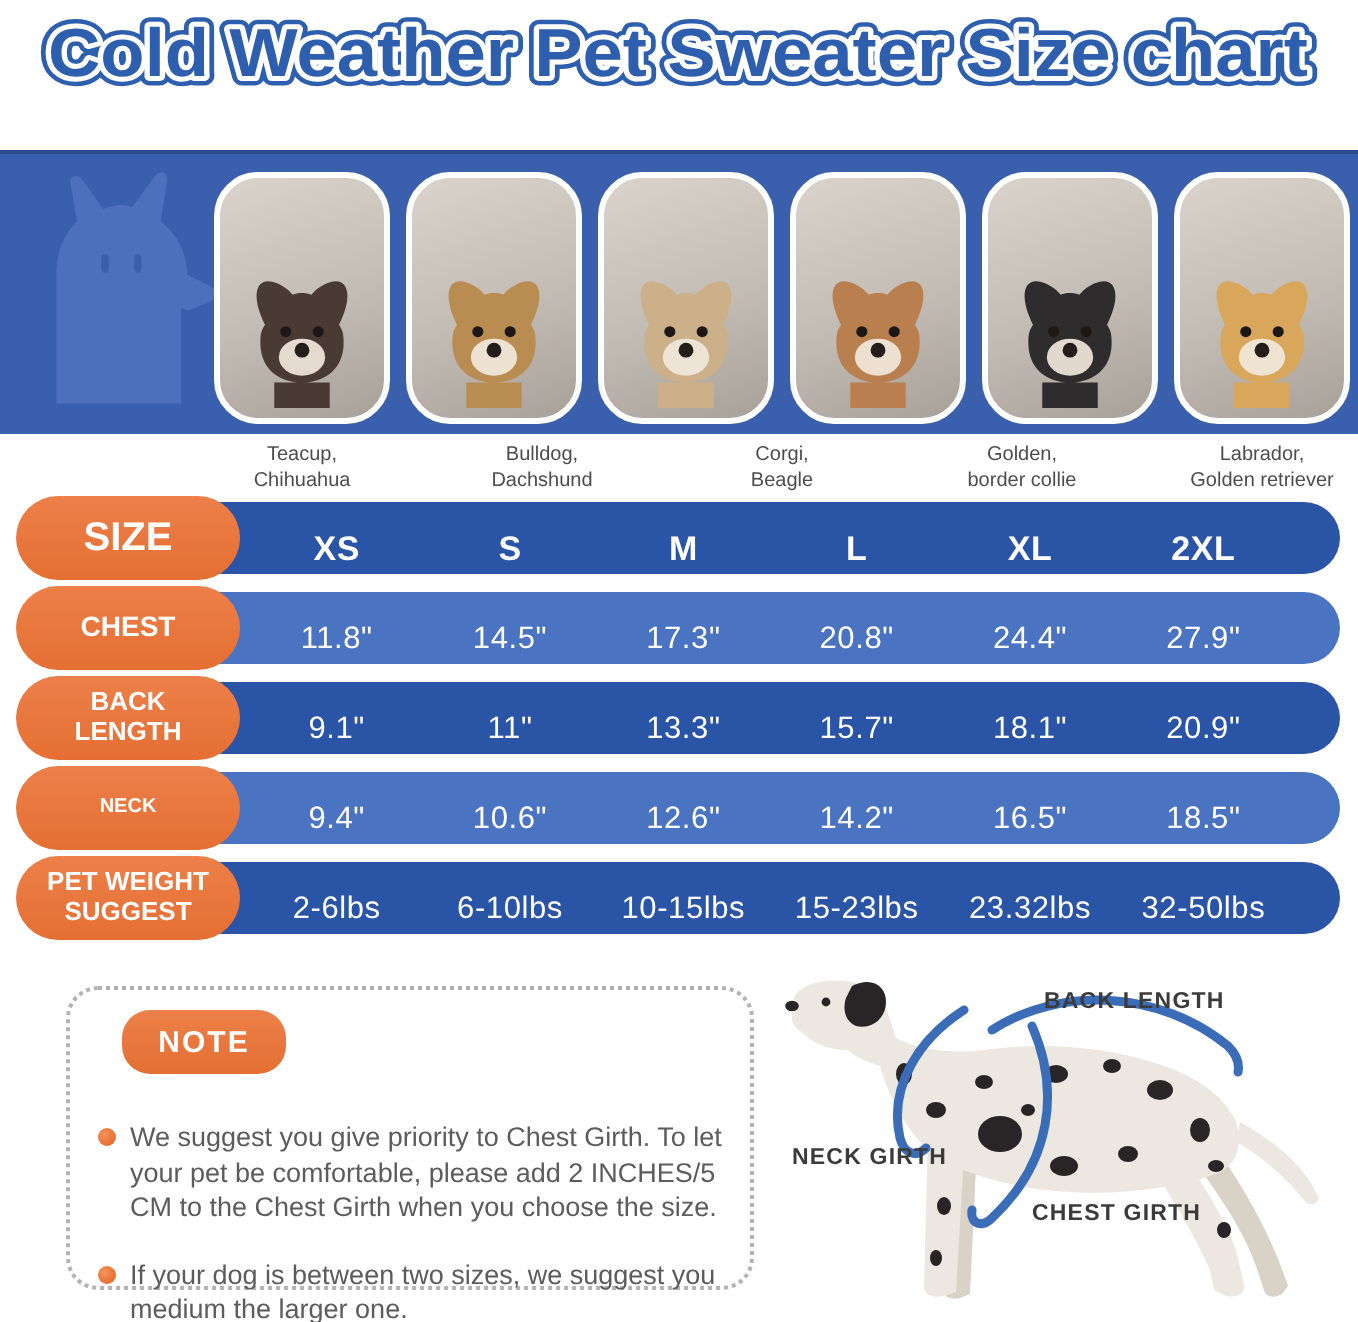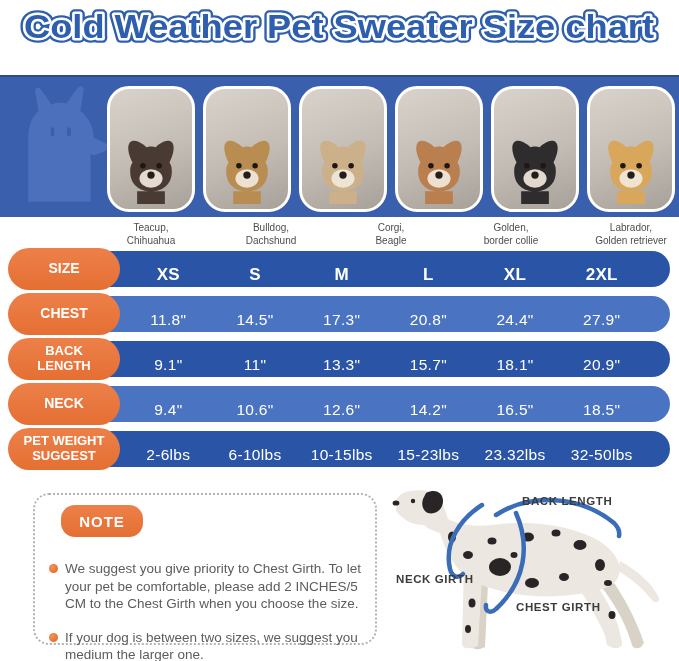--- a/index.html
+++ b/index.html
@@ -186,21 +186,21 @@
     <div class="row header">
       <div class="row-pill dark"></div>
       <div class="cells">
         <span>XS</span>
         <span>S</span>
         <span>M</span>
         <span>L</span>
         <span>XL</span>
         <span>2XL</span>
       </div>
-      <div class="row-label" style="font-size:14px;">SIZE</div>
+      <div class="row-label" style="font-size:20px;">SIZE</div>
     </div>
 
     <div class="row">
       <div class="row-pill light"></div>
       <div class="cells">
         <span>11.8"</span>
         <span>14.5"</span>
         <span>17.3"</span>
         <span>20.8"</span>
         <span>24.4"</span>
@@ -225,21 +225,21 @@
     <div class="row">
       <div class="row-pill light"></div>
       <div class="cells">
         <span>9.4"</span>
         <span>10.6"</span>
         <span>12.6"</span>
         <span>14.2"</span>
         <span>16.5"</span>
         <span>18.5"</span>
       </div>
-      <div class="row-label" style="font-size:14px;">NECK</div>
+      <div class="row-label" style="font-size:10px;">NECK</div>
     </div>
 
     <div class="row">
       <div class="row-pill dark"></div>
       <div class="cells">
         <span>2-6lbs</span>
         <span>6-10lbs</span>
         <span>10-15lbs</span>
         <span>15-23lbs</span>
         <span>23.32lbs</span>

